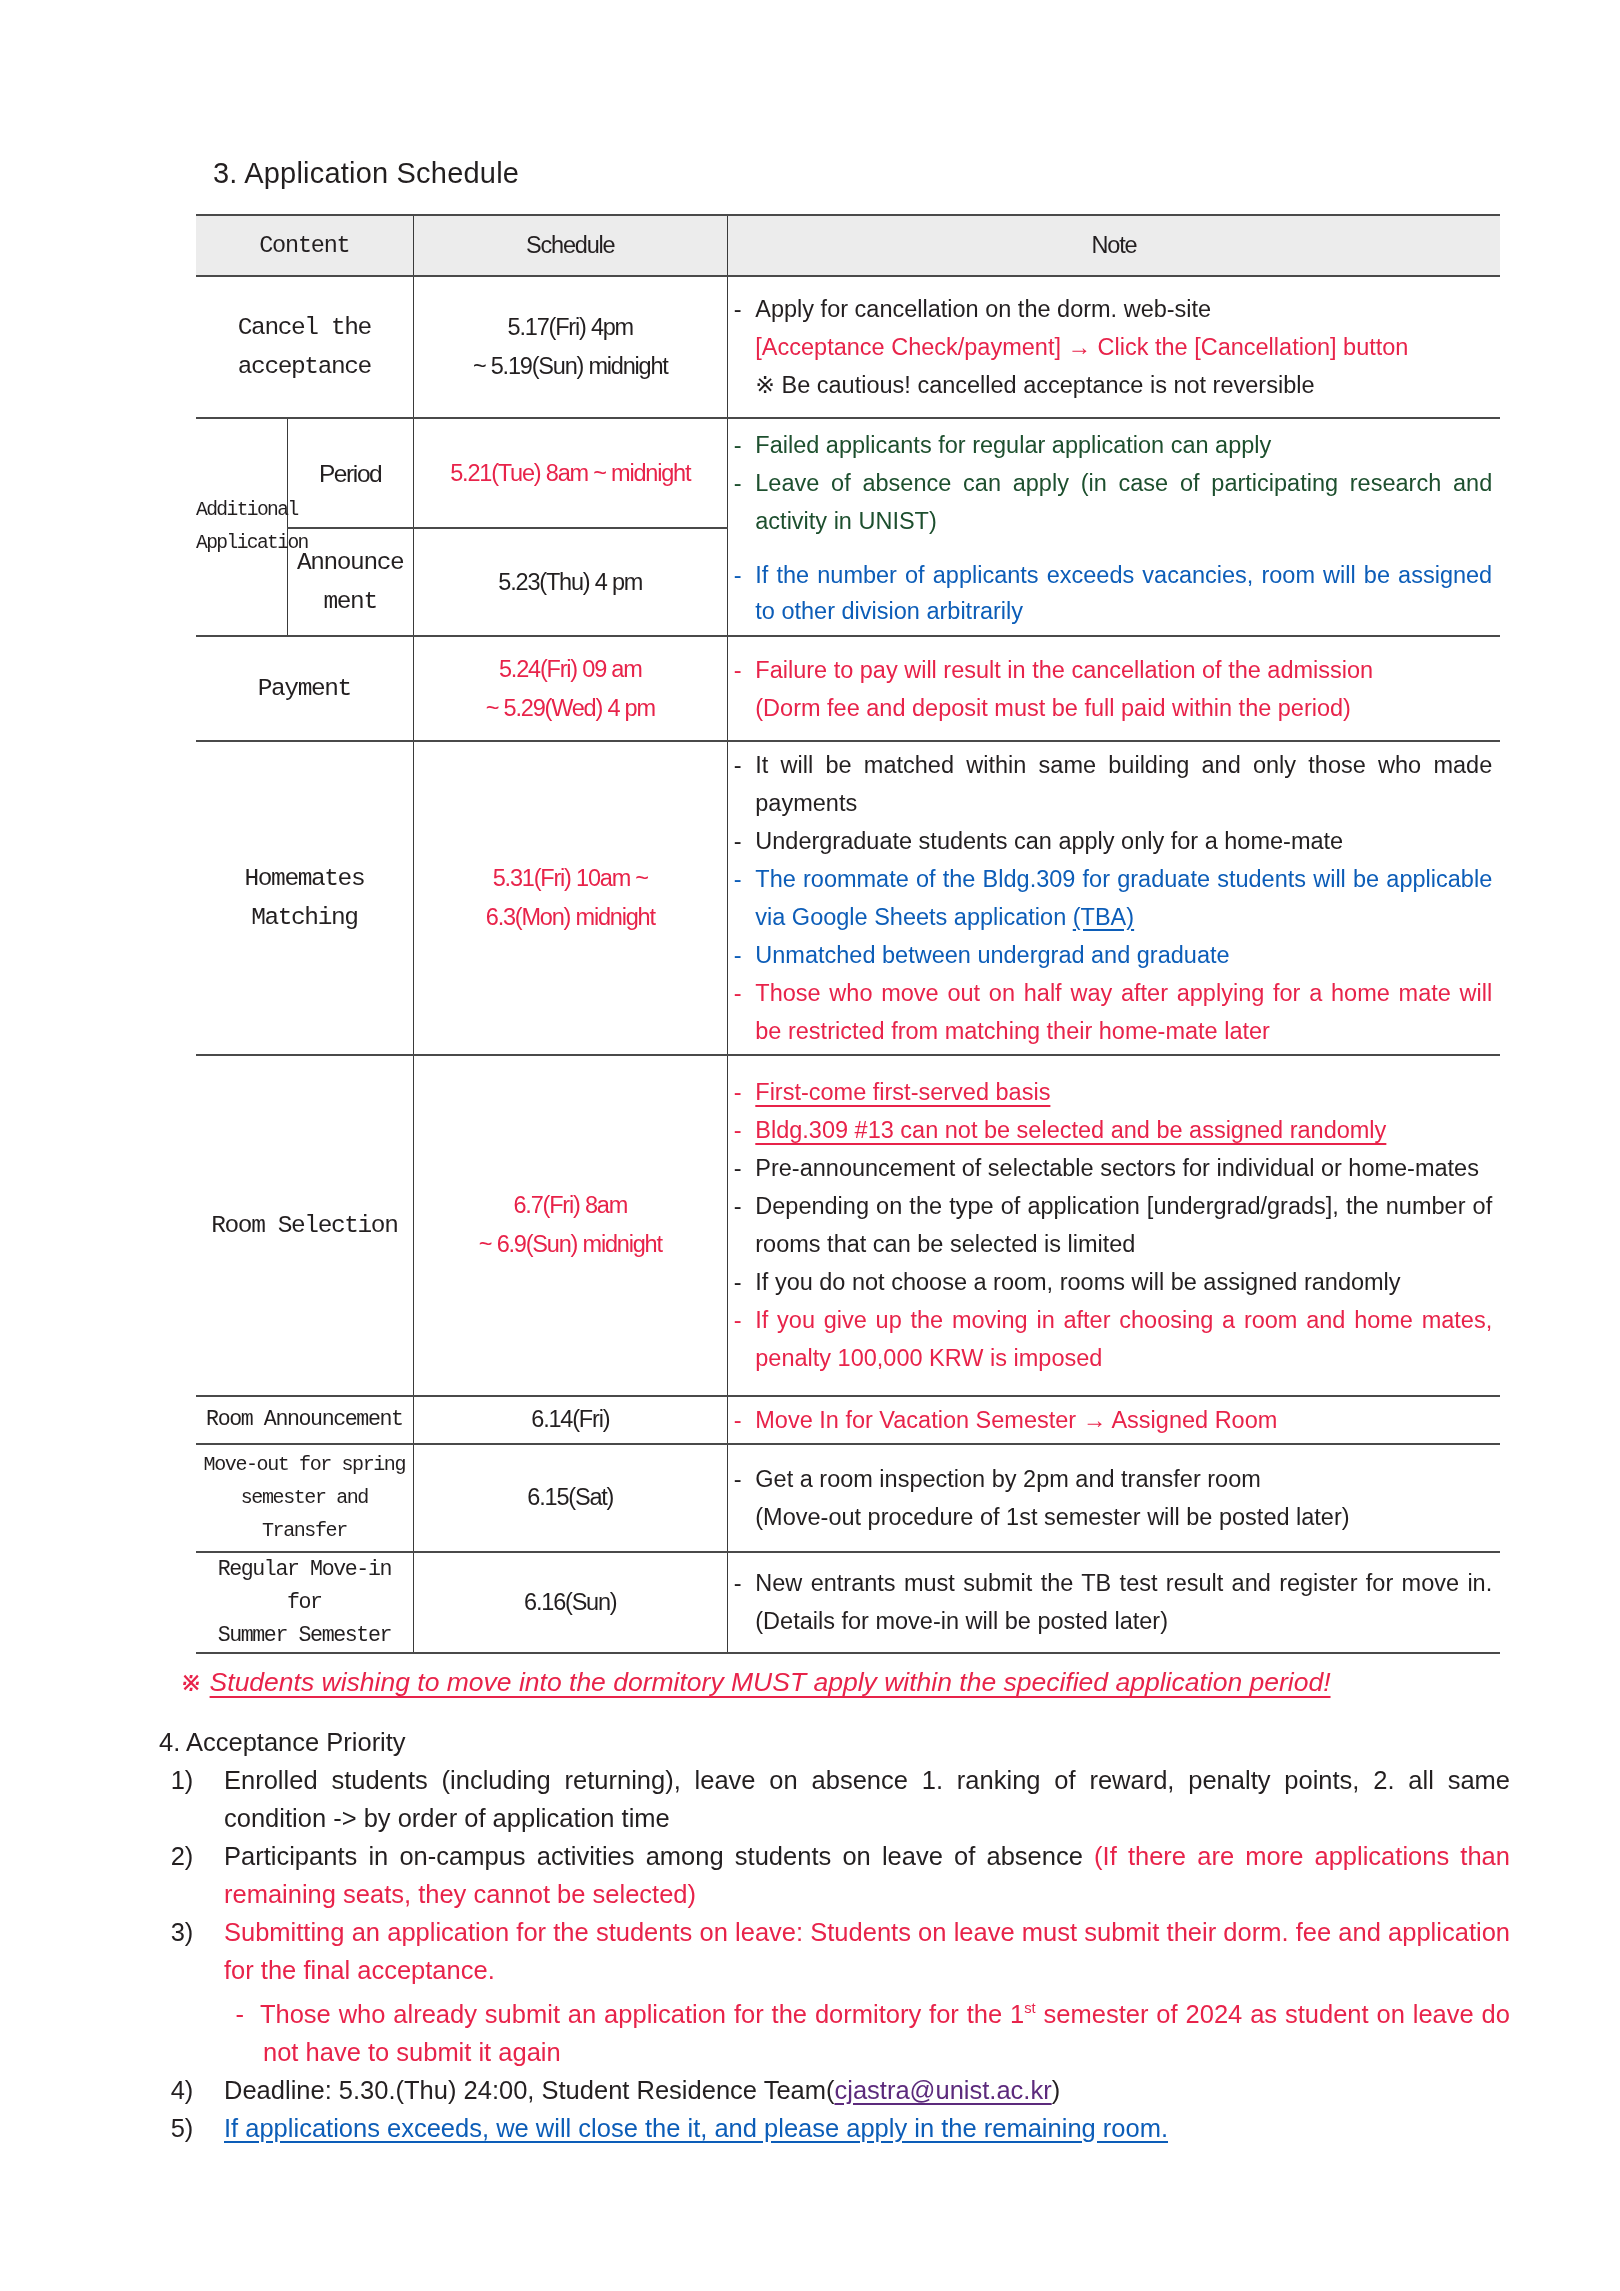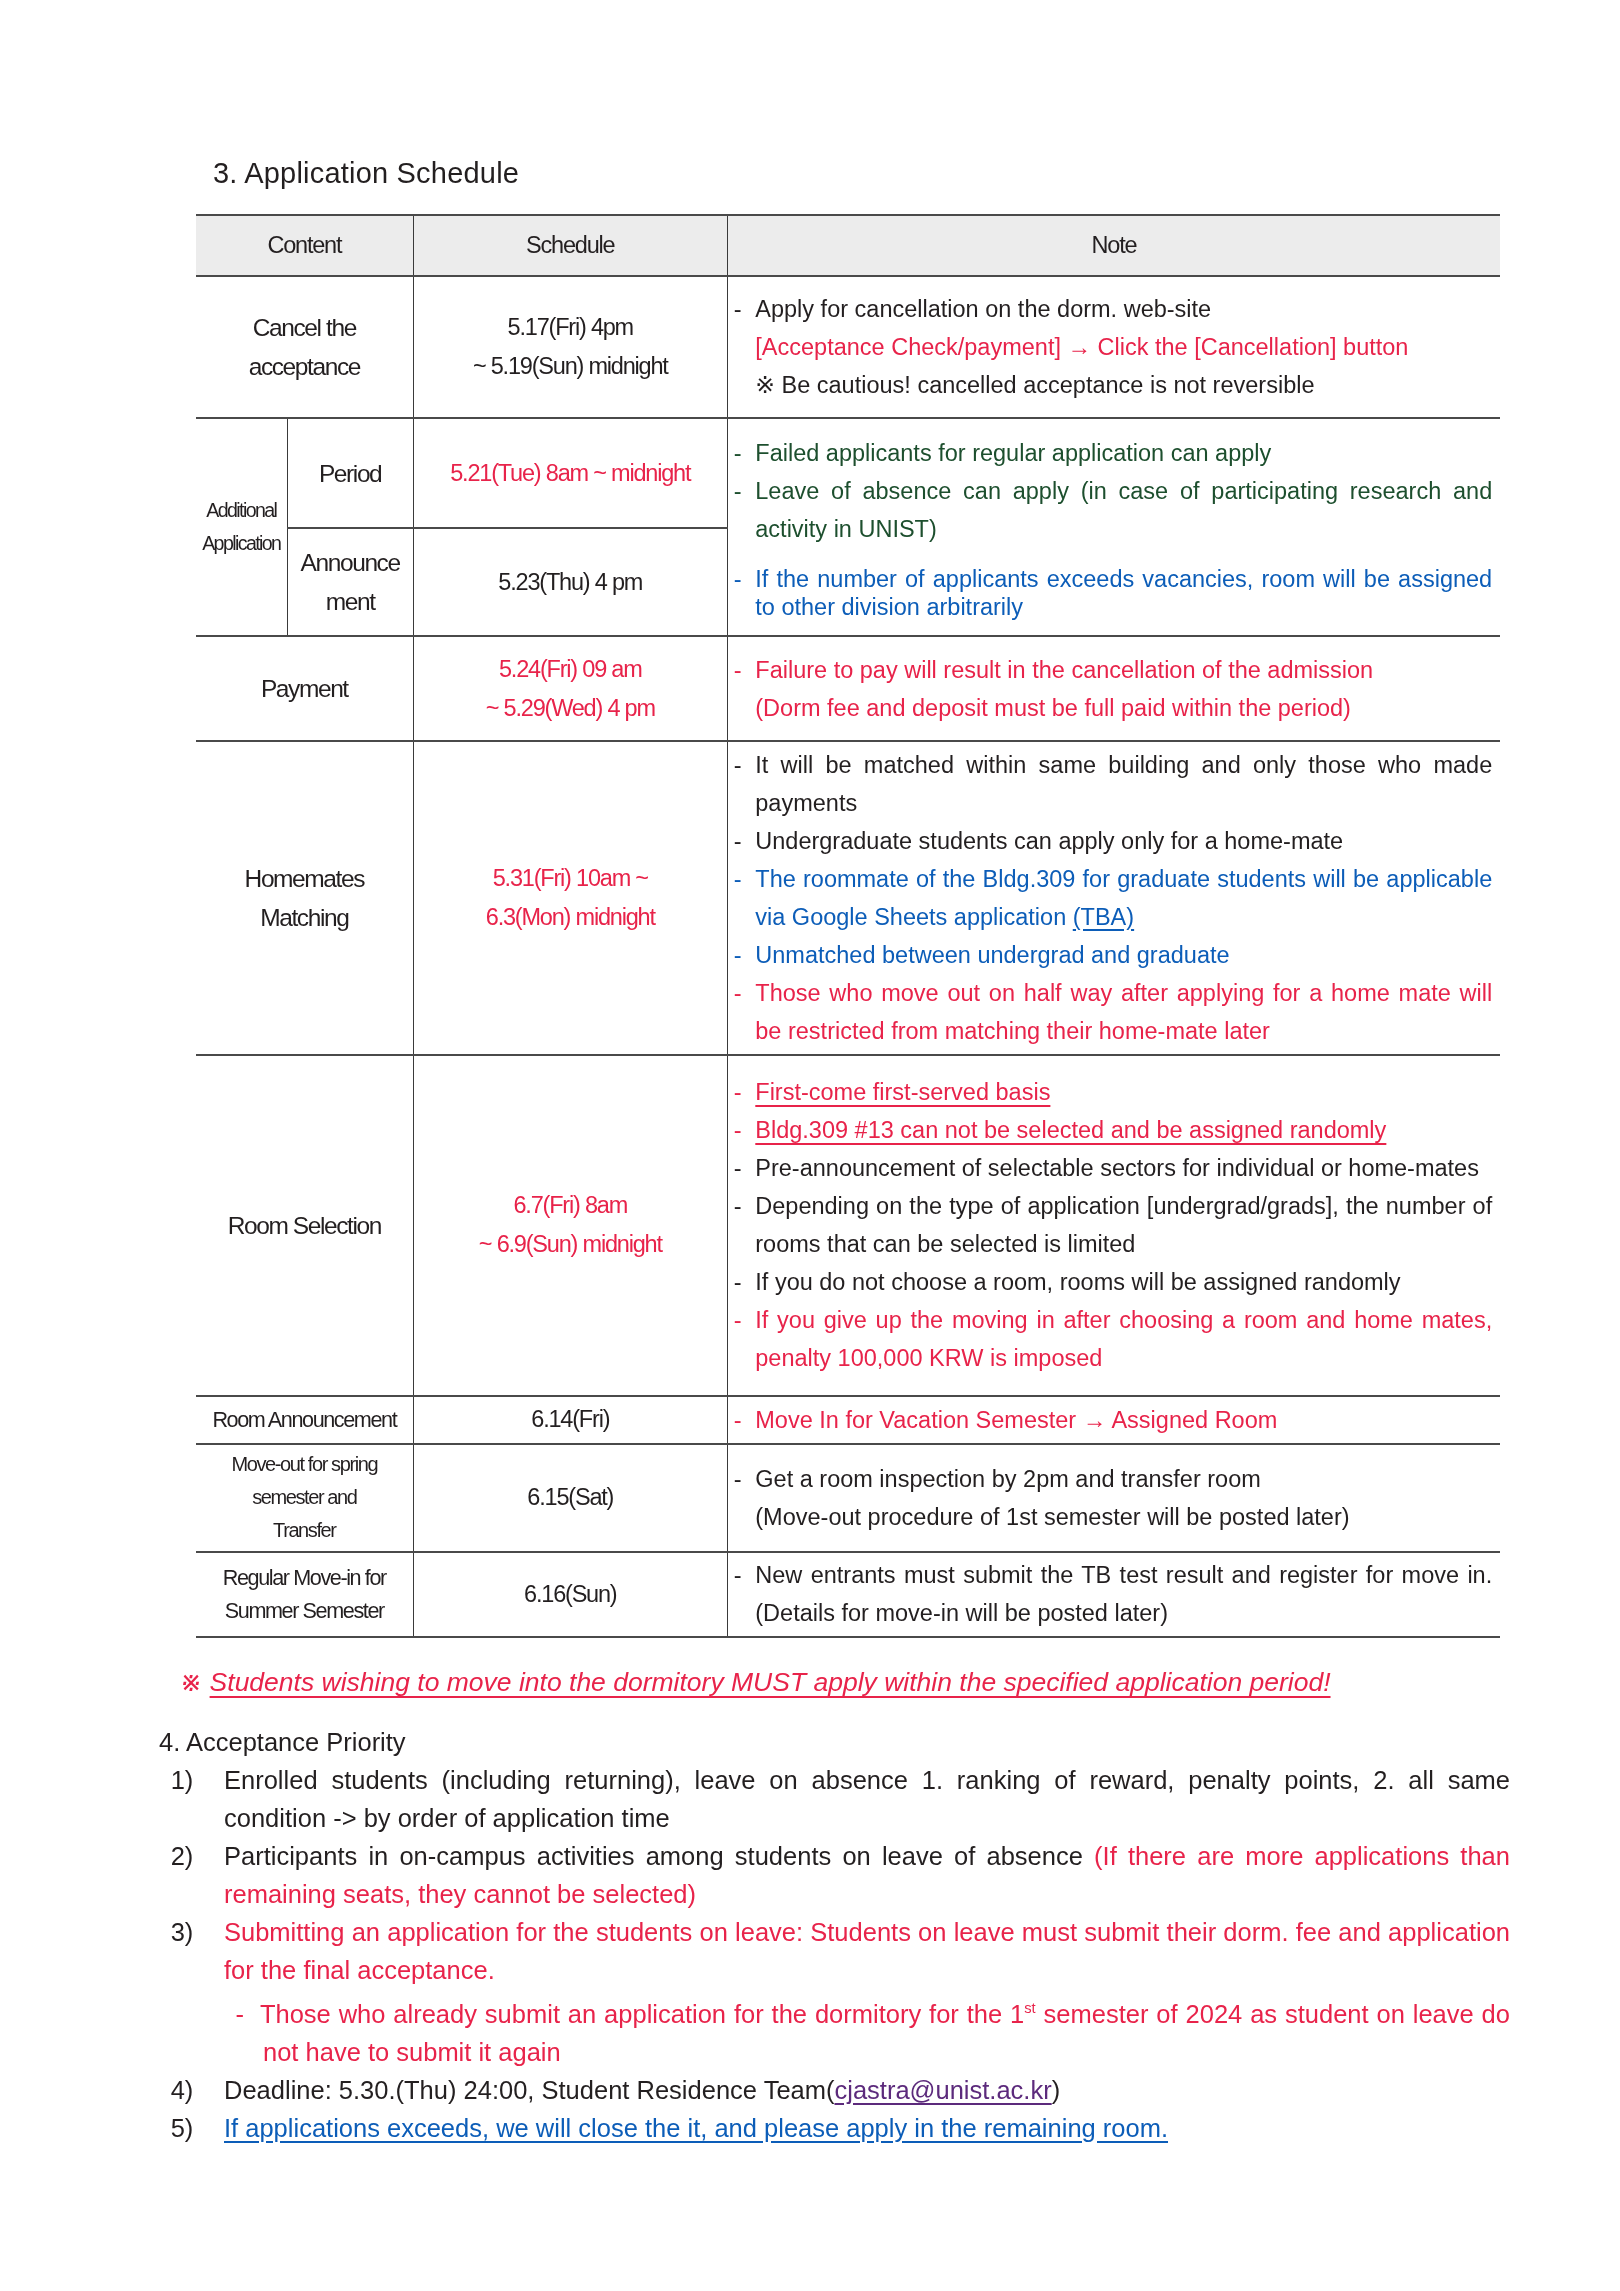--- a/index.html
+++ b/index.html
@@ -8,21 +8,21 @@
   .title { position:absolute; left:173px; top:157px; font-size:29px; font-weight:normal; letter-spacing:0.2px; color:#231f20;margin-left:40px; }
   .red { color:#e8234a; }
   .blue { color:#0c5db8; }
   .green { color:#1d4f2e; }
   .black { color:#231f20; }
   .ul { text-decoration:underline; text-underline-offset:3.9px; }
 
   table.sched { position:absolute; left:196px; top:214px; width:1304px; border-collapse:collapse; table-layout:fixed; }
   table.sched td, table.sched th { border-top:2px solid #4a4a4a; border-bottom:2px solid #4a4a4a;
      border-left:1.5px solid #3a3a3a; border-right:1.5px solid #3a3a3a; padding:0; vertical-align:middle; }
-  table.sched tr > :first-child { border-left:none; }
+  table.sched tr > :first-child { border-left:none;font-family:Liberation Mono, monospace; }
   table.sched tr > :last-child { border-right:none; }
   table.sched th { background:#ececec; font-weight:normal; font-size:23.5px; height:59px; letter-spacing:-1.2px; color:#231f20; }
   .c1 { text-align:center; font-size:24.5px; letter-spacing:-1.4px; line-height:39px; color:#231f20; }
   .c1s { text-align:center; font-size:19.6px; letter-spacing:-1.6px; line-height:33px; }
   .c2 { text-align:center; font-size:23.5px; letter-spacing:-1.2px; line-height:39px; }
   .note { font-size:23.5px; line-height:38px; padding:3.9px 7.8px 3.9px 0 !important; }
   .note .ln { display:block; text-indent:-21.6px; padding-left:27.4px; text-align:justify; text-align-last:left; }
   .note .ln .d { display:inline-block; width:21.6px; text-indent:0; }
   .note .ln.ul { text-underline-offset:4.9px; }
 
@@ -75,21 +75,21 @@
   <tr style="height:110px">
     <td rowspan="2" class="c1s">
       <div>Additional</div>
       <div>Application</div>
     </td>
     <td class="c1">Period</td>
     <td class="c2 red">5.21(Tue) 8am ~ midnight</td>
     <td rowspan="2" class="note">
       <span class="ln green"><span class="d">-</span><span>Failed applicants for regular application can apply</span></span>
       <span class="ln green"><span class="d">-</span><span>Leave of absence can apply (in case of participating research and activity in UNIST)</span></span>
-      <span class="ln blue" style="line-height:28px;margin-top:17px"><span class="d">-</span><span>If the number of applicants exceeds vacancies, room will be assigned to other division arbitrarily</span></span>
+      <span class="ln blue" style="line-height:36px;margin-top:17px"><span class="d">-</span><span>If the number of applicants exceeds vacancies, room will be assigned to other division arbitrarily</span></span>
     </td>
   </tr>
   <tr style="height:108px">
     <td class="c1">
       <div>Announce</div>
       <div>ment</div>
     </td>
     <td class="c2">5.23(Thu) 4 pm</td>
   </tr>
 

